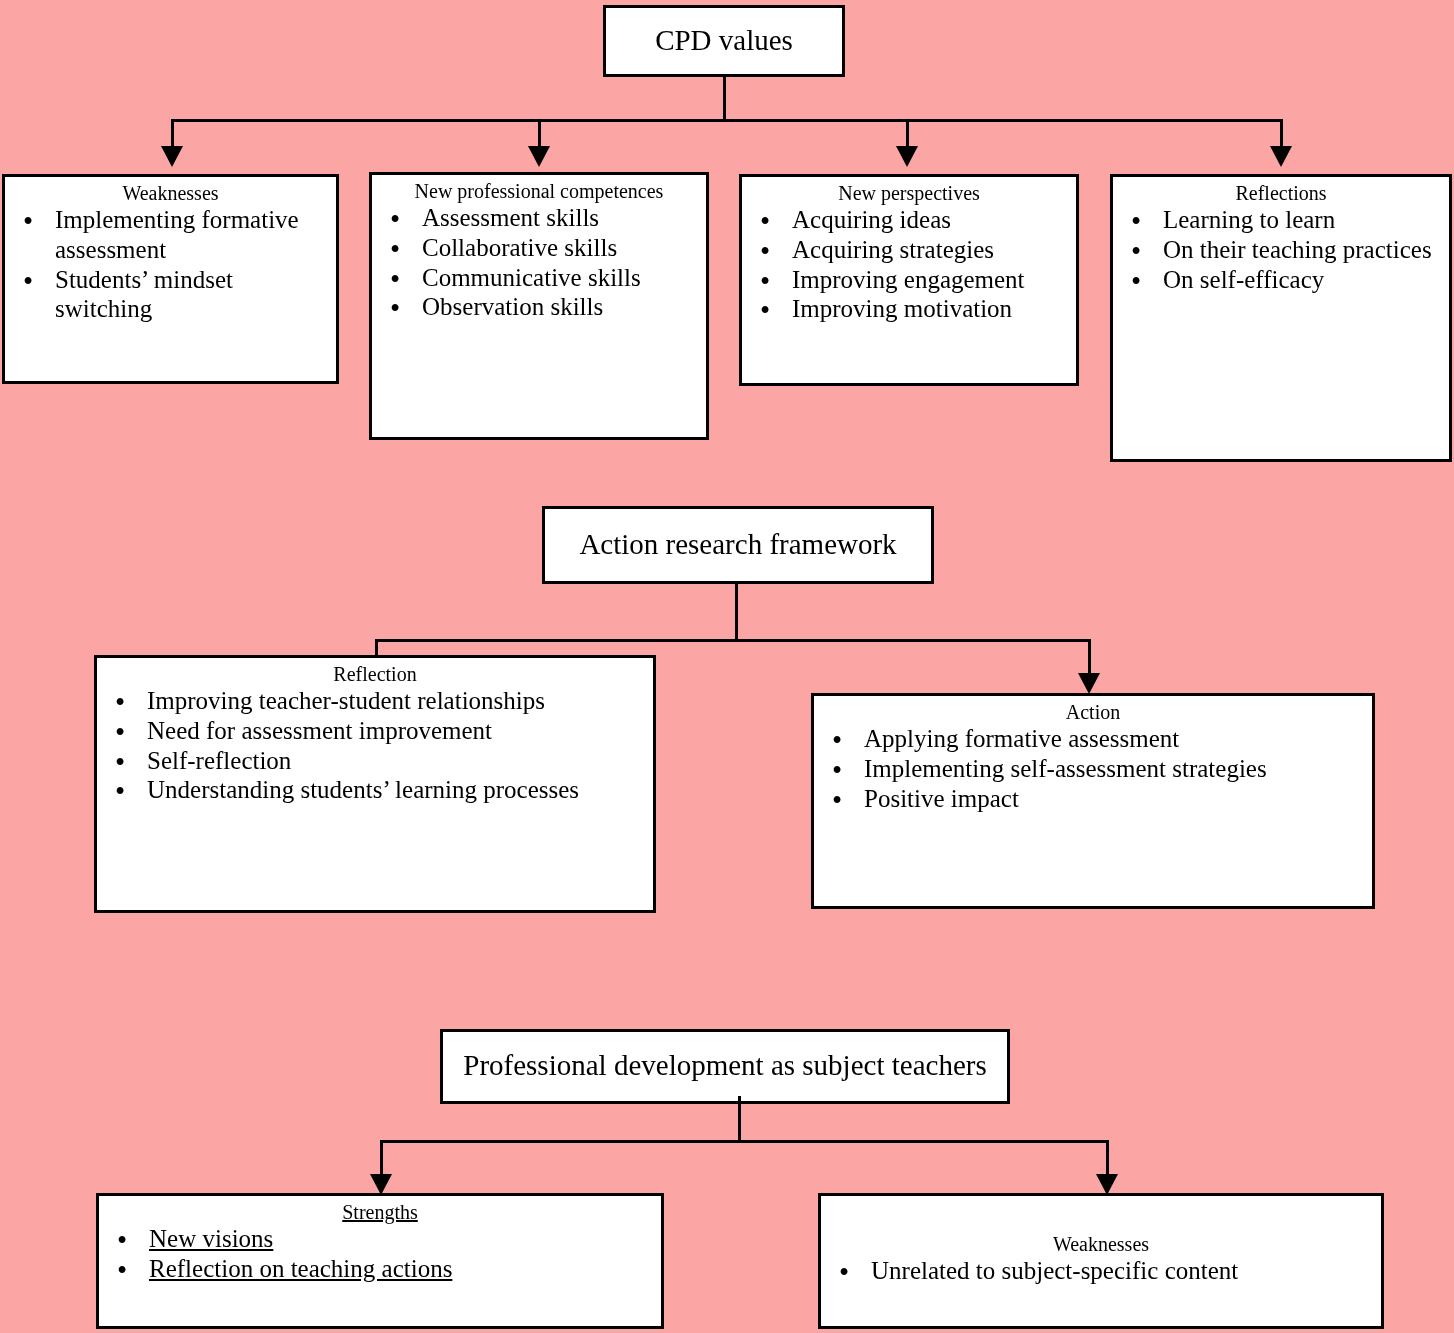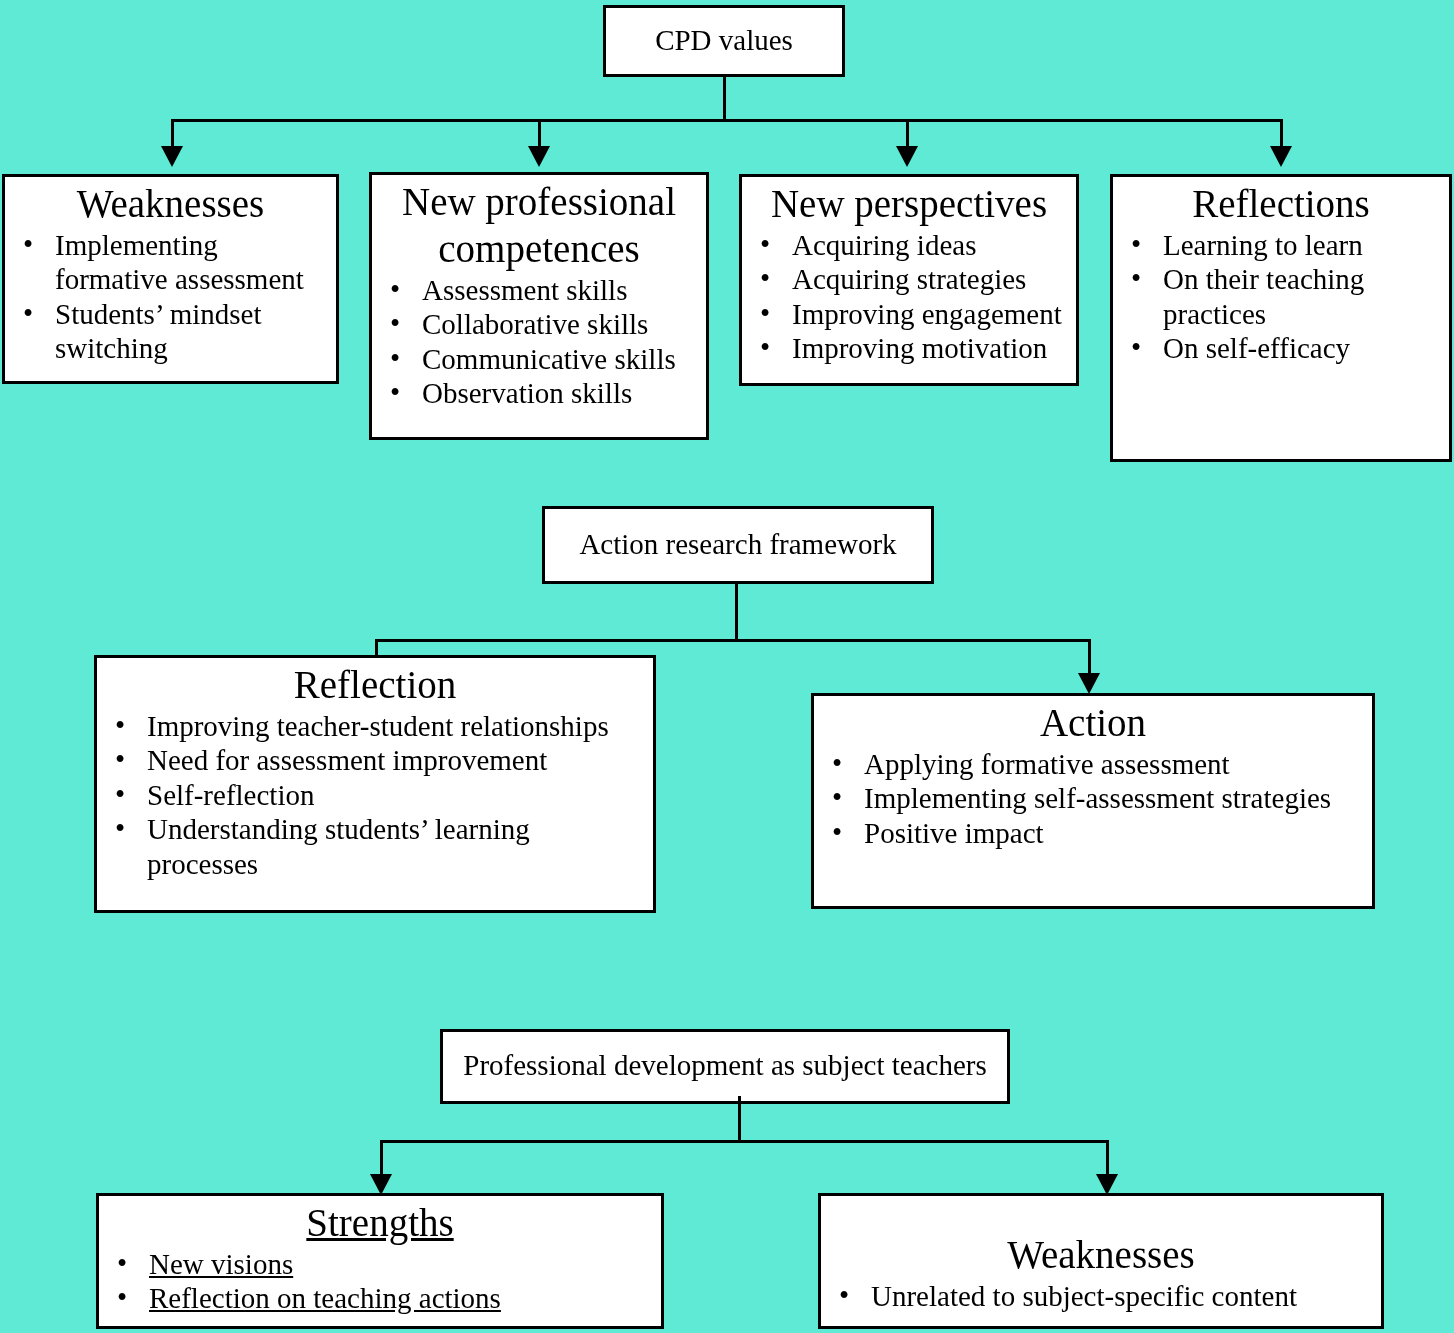--- a/index.html
+++ b/index.html
@@ -8,52 +8,52 @@
     background: #ffffff;
   }
   body {
     font-family: "Liberation Serif", "DejaVu Serif", serif;
     color: #000000;
   }
   #canvas {
     position: relative;
     width: 1454px;
     height: 1333px;
-    background: #5eead4;
+    background: #fca5a5;
     overflow: hidden;
   }
   .box {
     position: absolute;
     box-sizing: border-box;
     border: 3px solid #000000;
     background: #ffffff;
     padding: 4px 6px 6px 6px;
   }
   .box-title {
     text-align: center;
-    font-size: 39px;
+    font-size: 20px;
     line-height: 1.20;
     white-space: pre-line;
   }
   .root-box {
     display: flex;
     align-items: center;
     justify-content: center;
   }
   .root-box .box-title {
     font-size: 29px;
   }
   ul.bullets {
     list-style: none;
     margin: 0;
     padding: 0;
   }
   ul.bullets li {
     position: relative;
-    font-size: 29px;
+    font-size: 25px;
     line-height: 1.19;
     padding-left: 44px;
     margin: 0 0 0 0;
   }
   ul.bullets li::before {
     content: "\2022";
     position: absolute;
     left: 12px;
     top: -1px;
     font-size: 29px;

